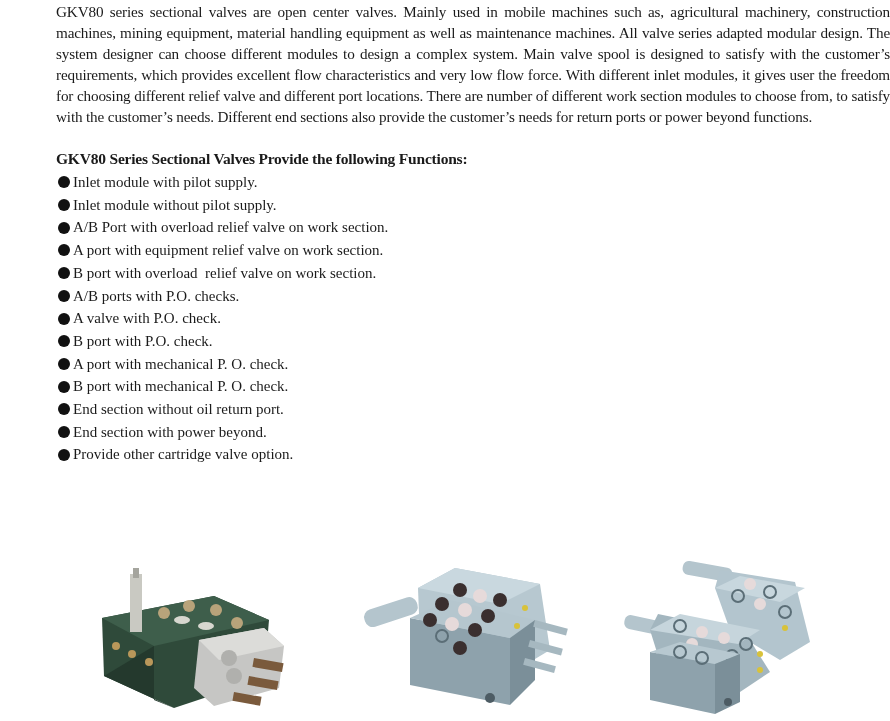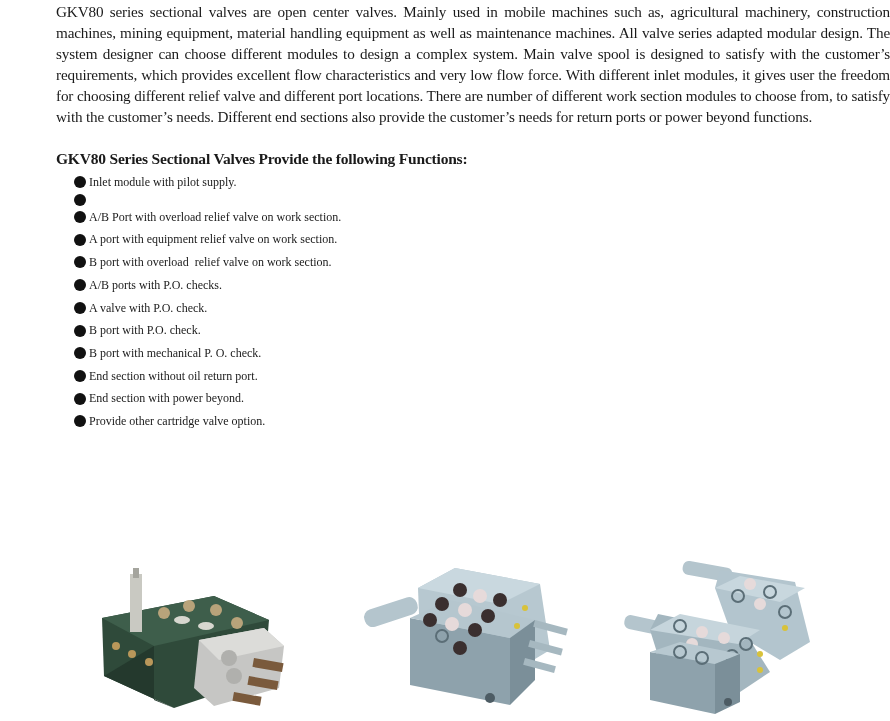--- a/index.html
+++ b/index.html
@@ -4,46 +4,47 @@
 <style>
   html, body { margin: 0; padding: 0; background: #ffffff; }
   body { width: 890px; height: 721px; position: relative; overflow: hidden;
          font-family: "Liberation Serif", "DejaVu Serif", serif; color: #1a1a1a; }
   .page { position: absolute; left: 0; top: 0; width: 890px; height: 721px; margin-left: 28px; }
   .intro { position: absolute; left: 28px; top: 2px; width: 834px;
            font-size: 15.2px; line-height: 20.9px; text-align: justify;
            letter-spacing: -0.15px; margin: 0; }
   .heading { position: absolute; left: 28px; top: 149px; font-size: 15.5px;
              font-weight: bold; line-height: 20px; margin: 0; letter-spacing: -0.2px; text-align: center; }
-  .features { position: absolute; left: 44px; top: 171px; margin: 0; padding: 0;
-              list-style: none; font-size: 12px; line-height: 22.7px; }
+  .features { position: absolute; left: 28px; top: 171px; margin: 0; padding: 0;
+              list-style: none; font-size: 15px; line-height: 22.7px; }
   .features li { display: flex; align-items: center; white-space: pre; }
   .bullet { display: inline-block; width: 12px; height: 12px; border-radius: 50%;
             background: #111; margin-right: 3px; margin-left: 2px; }
   .img { position: absolute; }
   svg { display: block; }
 </style>
 </head>
 <body>
 
 <div class="page">
 
   <p class="intro">GKV80 series sectional valves are open center valves. Mainly used in mobile machines such as, agricultural machinery, construction machines, mining equipment, material handling equipment as well as maintenance machines. All valve series adapted modular design. The system designer can choose different modules to design a complex system. Main valve spool is designed to satisfy with the customer’s requirements, which provides excellent flow characteristics and very low flow force. With different inlet modules, it gives user the freedom for choosing different relief valve and different port locations. There are number of different work section modules to choose from, to  satisfy with the customer’s needs. Different end sections also provide the customer’s needs for return ports or power beyond functions.</p>
 
   <p class="heading">GKV80 Series Sectional Valves  Provide the following Functions:</p>
 
   <ul class="features">
     <li><span class="bullet"></span><span>Inlet module with pilot supply.</span></li>
-    <li><span class="bullet"></span></li>
+    <li><span class="bullet"></span><span>Inlet module without pilot supply.</span></li>
     <li><span class="bullet"></span><span>A/B Port with overload relief valve on work section.</span></li>
     <li><span class="bullet"></span><span>A port with equipment relief valve on work section.</span></li>
     <li><span class="bullet"></span><span>B port with overload  relief valve on work section.</span></li>
     <li><span class="bullet"></span><span>A/B ports with P.O. checks.</span></li>
     <li><span class="bullet"></span><span>A valve with P.O. check.</span></li>
     <li><span class="bullet"></span><span>B port with P.O. check.</span></li>
+    <li><span class="bullet"></span><span>A port with mechanical P. O. check.</span></li>
     <li><span class="bullet"></span><span>B port with mechanical P. O. check.</span></li>
     <li><span class="bullet"></span><span>End section without oil return port.</span></li>
     <li><span class="bullet"></span><span>End section with power beyond.</span></li>
     <li><span class="bullet"></span><span>Provide other cartridge valve option.</span></li>
   </ul>
 
   <div class="img" style="left:66px; top:568px; width:210px; height:148px;">
     <svg width="210" height="148" viewBox="0 0 210 148">
 
       <polygon points="8,50 120,28 175,52 170,110 80,140 10,108" fill="#2f4a3a"></polygon>

